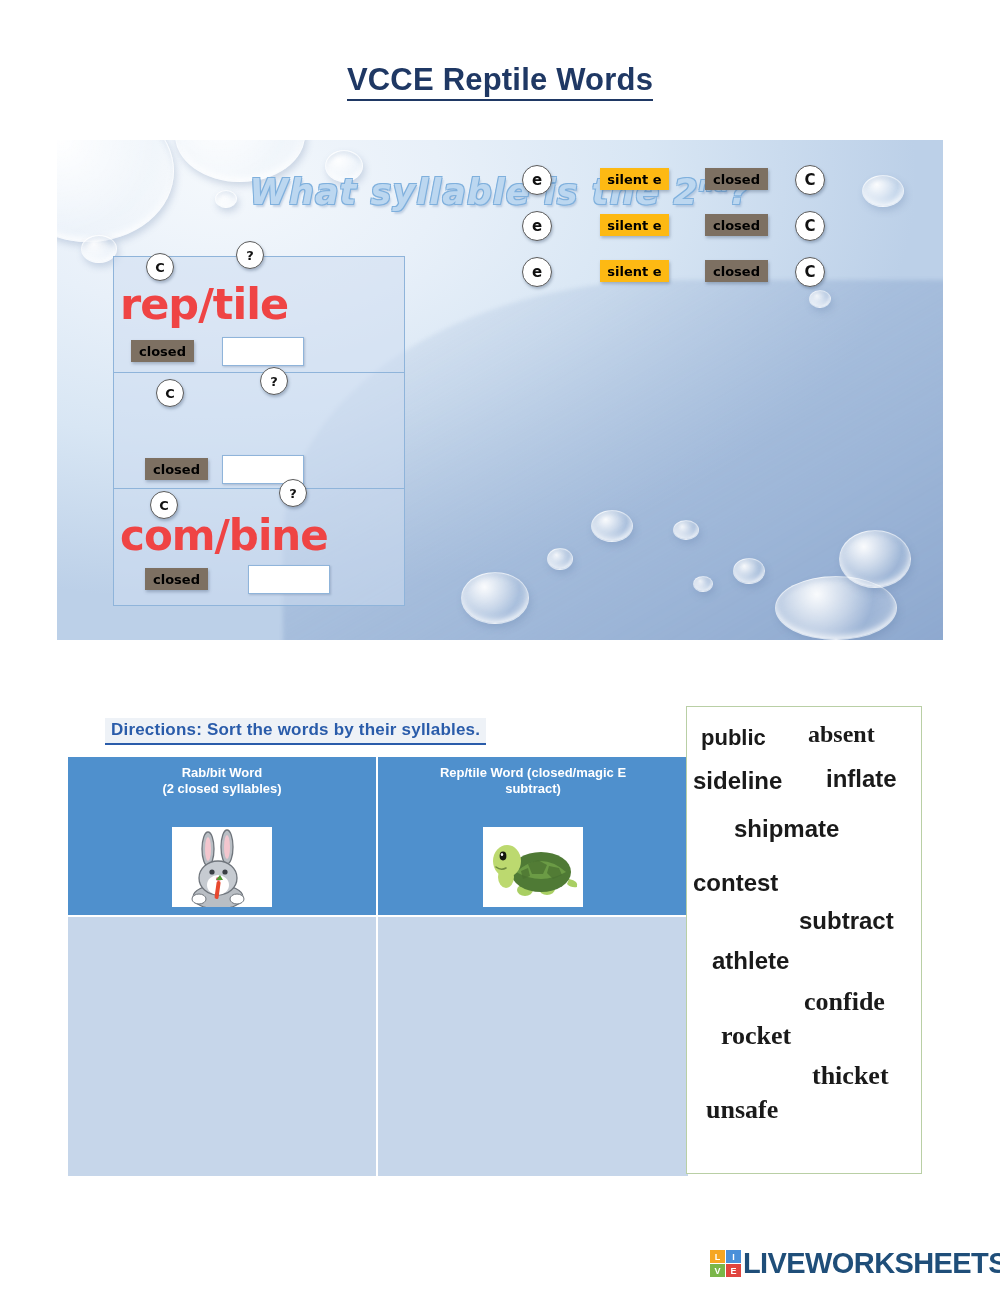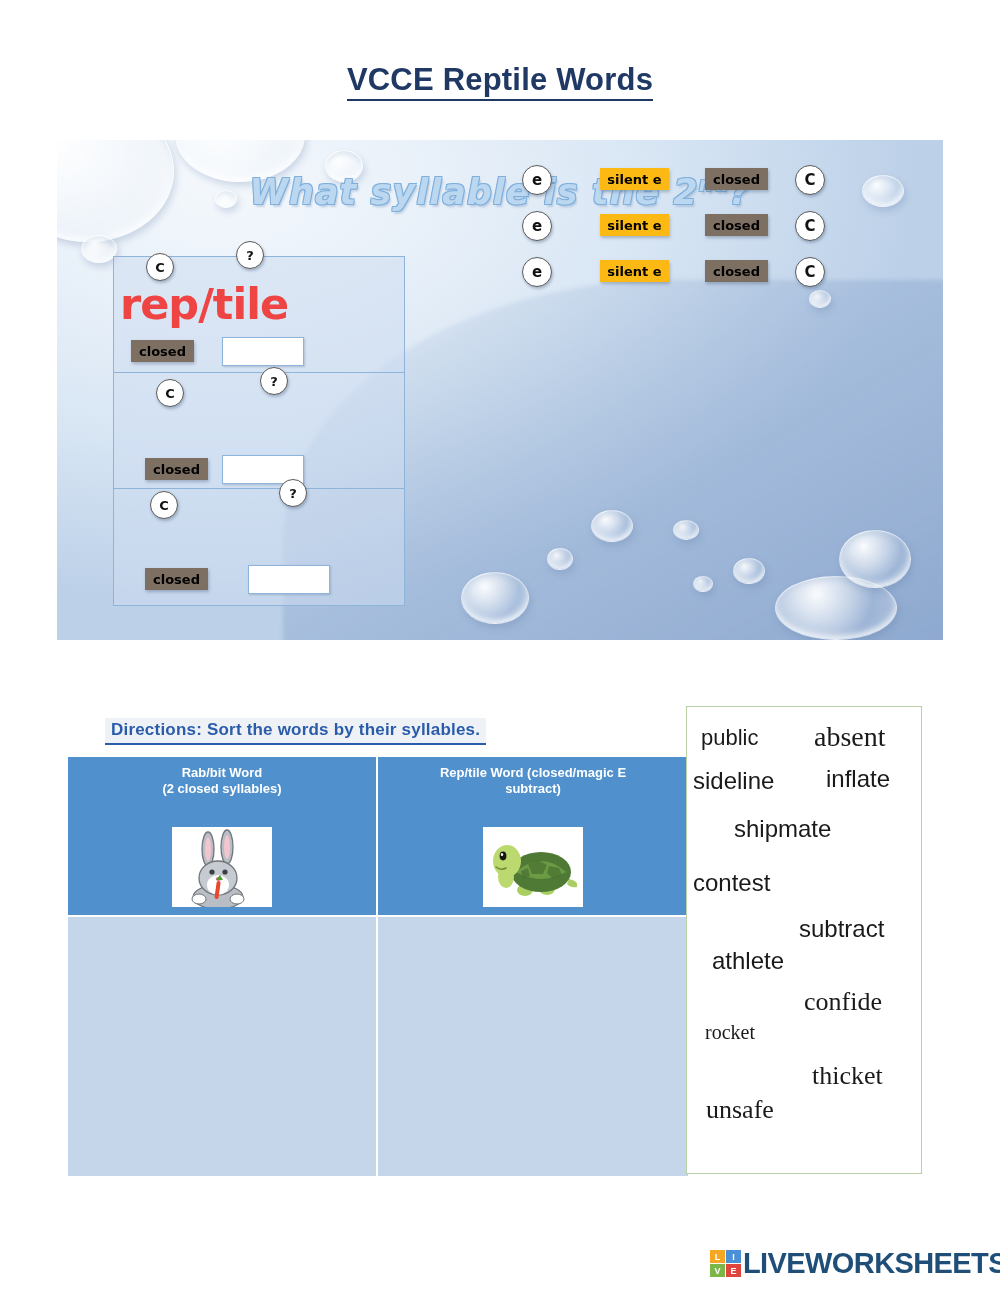--- a/index.html
+++ b/index.html
@@ -279,20 +279,21 @@
     width: 236px;
     height: 468px;
     background: #ffffff;
     border: 1px solid #b9cfa5;
     box-sizing: border-box;
   }
   .bank-word {
     position: absolute;
     white-space: nowrap;
     color: #1a1a1a;
+    font-weight: bold;
   }
 
   
   .lw-logo {
     position: absolute;
     left: 710px;
     top: 1249px;
     display: flex;
     align-items: center;
   }
@@ -364,20 +365,21 @@
   <div class="word-row r2">
     <div class="badge badge-c">C</div>
     <div class="badge badge-q">?</div>
     <div class="chip chip-closed row-closed">closed</div>
     <div class="answer-box row-answer"></div>
   </div>
 
   <div class="word-row r3">
     <div class="badge badge-c">C</div>
     <div class="badge badge-q">?</div>
+    <div class="syllable-word">com/bine</div>
     <div class="chip chip-closed row-closed">closed</div>
     <div class="answer-box row-answer"></div>
   </div>
 
 </div>
 
 <div class="token-rows">
 
   <div class="token-row">
     <div class="token-circle tok-e">e</div>
@@ -459,29 +461,29 @@
 
   <div class="sort-body">
     <div class="sort-body-cell"></div>
     <div class="sort-body-cell"></div>
   </div>
 
 </div>
 
 <div class="word-bank">
   <div class="bank-word" style="left:14px;  top:18px;  font-size:22px; font-family:'Liberation Sans', sans-serif;">public</div>
-  <div class="bank-word" style="left:127px; top:14px;  font-size:28px; font-family:'Liberation Serif', serif;">absent</div>
+  <div class="bank-word" style="left:121px; top:14px;  font-size:24px; font-family:'Liberation Serif', serif;">absent</div>
   <div class="bank-word" style="left:6px;   top:60px;  font-size:24px; font-family:'Liberation Sans', sans-serif;">sideline</div>
   <div class="bank-word" style="left:139px; top:58px;  font-size:24px; font-family:'Liberation Sans', sans-serif;">inflate</div>
   <div class="bank-word" style="left:47px;  top:108px; font-size:24px; font-family:'Liberation Sans', sans-serif;">shipmate</div>
   <div class="bank-word" style="left:6px;   top:162px; font-size:24px; font-family:'Liberation Sans', sans-serif;">contest</div>
-  <div class="bank-word" style="left:112px; top:208px; font-size:24px; font-family:'Liberation Sans', sans-serif;">subtract</div>
+  <div class="bank-word" style="left:112px; top:200px; font-size:24px; font-family:'Liberation Sans', sans-serif;">subtract</div>
   <div class="bank-word" style="left:6px;   top:240px; font-size:24px; font-family:'Liberation Sans', sans-serif;margin-left:19px;">athlete</div>
   <div class="bank-word" style="left:117px; top:280px; font-size:26px; font-family:'Liberation Serif', serif;">confide</div>
-  <div class="bank-word" style="left:18px;  top:314px; font-size:20px; font-family:'Liberation Serif', serif;">rocket</div>
+  <div class="bank-word" style="left:34px;  top:314px; font-size:26px; font-family:'Liberation Serif', serif;">rocket</div>
   <div class="bank-word" style="left:125px; top:354px; font-size:26px; font-family:'Liberation Serif', serif;">thicket</div>
   <div class="bank-word" style="left:19px;  top:388px; font-size:26px; font-family:'Liberation Serif', serif;">unsafe</div>
 </div>
 
 <div class="lw-logo">
   <div class="lw-tiles">
     <div class="lw-tile" style="background:#f5a623;">L</div>
     <div class="lw-tile" style="background:#4a90d9;">I</div>
     <div class="lw-tile" style="background:#7ab648;">V</div>
     <div class="lw-tile" style="background:#e0443e;">E</div>

